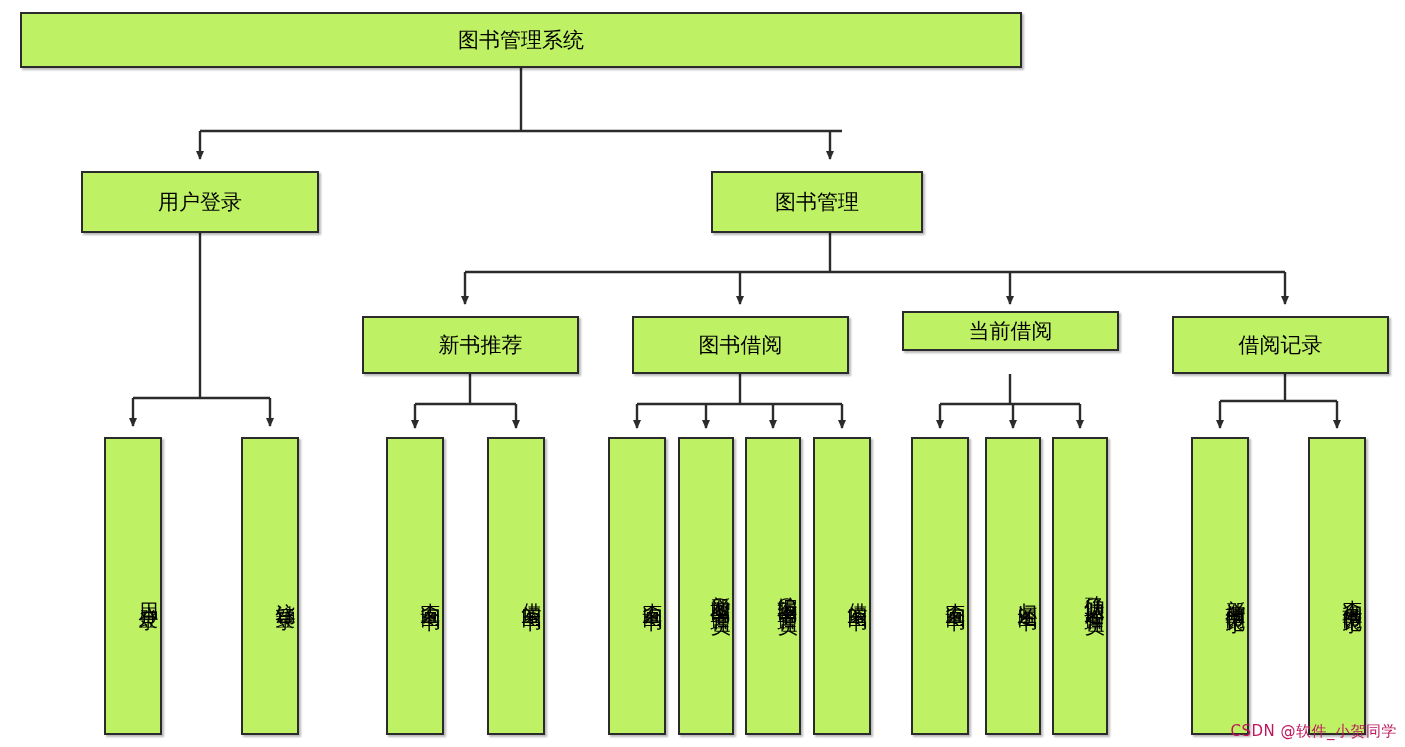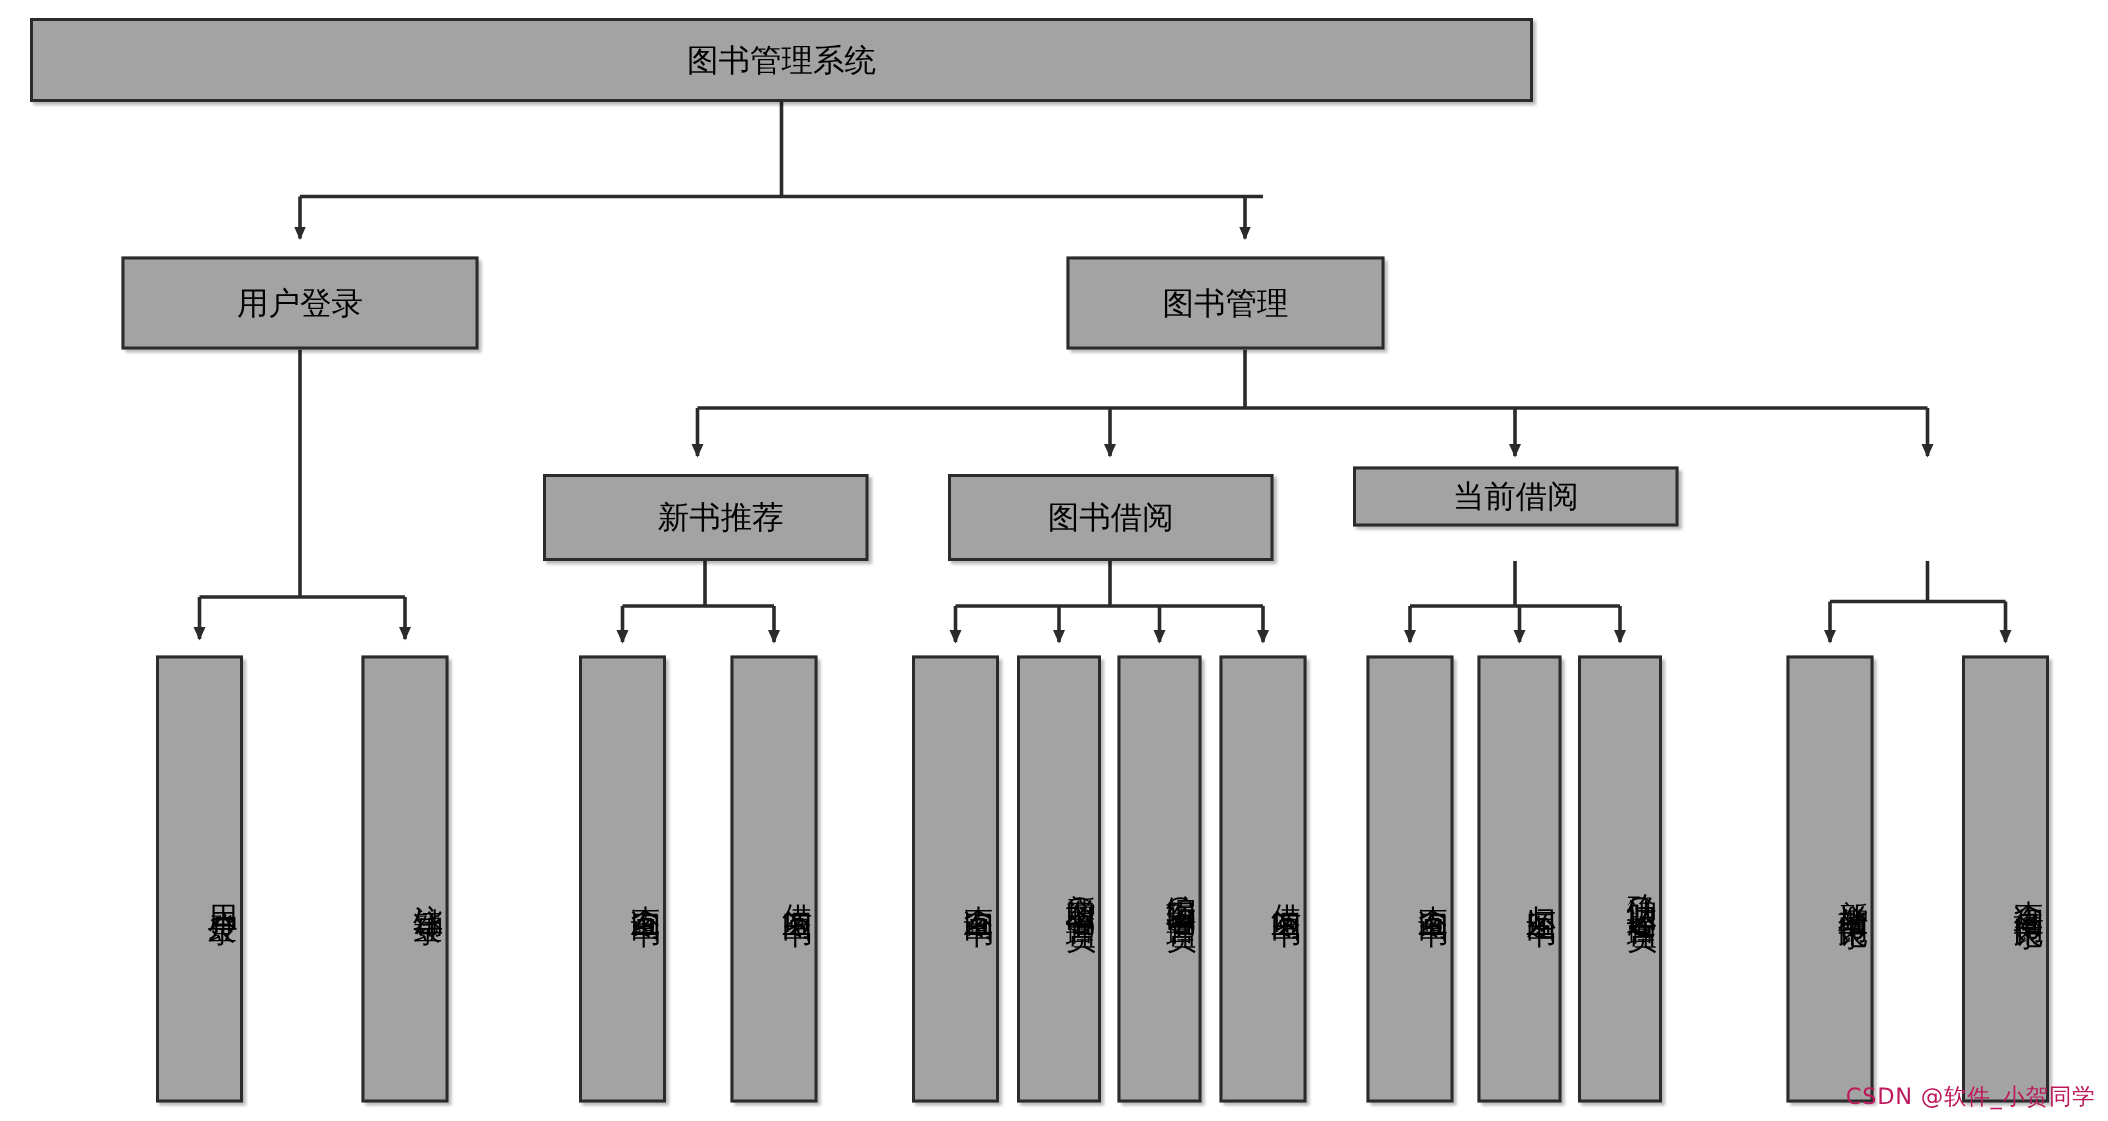--- a/index.html
+++ b/index.html
@@ -20,21 +20,21 @@
   #edges {
     position: absolute;
     left: 0;
     top: 0;
     width: 1405px;
     height: 747px;
   }
   .node {
     position: absolute;
     box-sizing: border-box;
-    background: #a3a3a3;
+    background: #bef264;
     border: 2px solid #2b2b2b;
     box-shadow: 2px 2px 2px rgba(0,0,0,0.28);
     display: flex;
     align-items: center;
     justify-content: center;
     color: #000000;
     font-size: 21px;
     line-height: 1.18;
   }
   .node.horiz {
@@ -138,20 +138,23 @@
 
   <div class="node horiz" style="left: 362px; top: 316px; width: 217px; height: 58px; padding-left: 20px;">
     <span class="label">新书推荐</span>
   </div>
   <div class="node horiz" style="left: 632px; top: 316px; width: 217px; height: 58px;">
     <span class="label">图书借阅</span>
   </div>
   <div class="node horiz" style="left: 902px; top: 311px; width: 217px; height: 40px; align-items: center;">
     <span class="label">当前借阅</span>
   </div>
+  <div class="node horiz" style="left: 1172px; top: 316px; width: 217px; height: 58px;">
+    <span class="label">借阅记录</span>
+  </div>
 
   <div class="node vert" style="left: 104px; top: 437px; width: 58px; height: 298px;">
     <span class="label">用户登录</span>
   </div>
   <div class="node vert" style="left: 241px; top: 437px; width: 58px; height: 298px;">
     <span class="label">注销登录</span>
   </div>
   <div class="node vert" style="left: 386px; top: 437px; width: 58px; height: 298px;">
     <span class="label">查询图书</span>
   </div>

